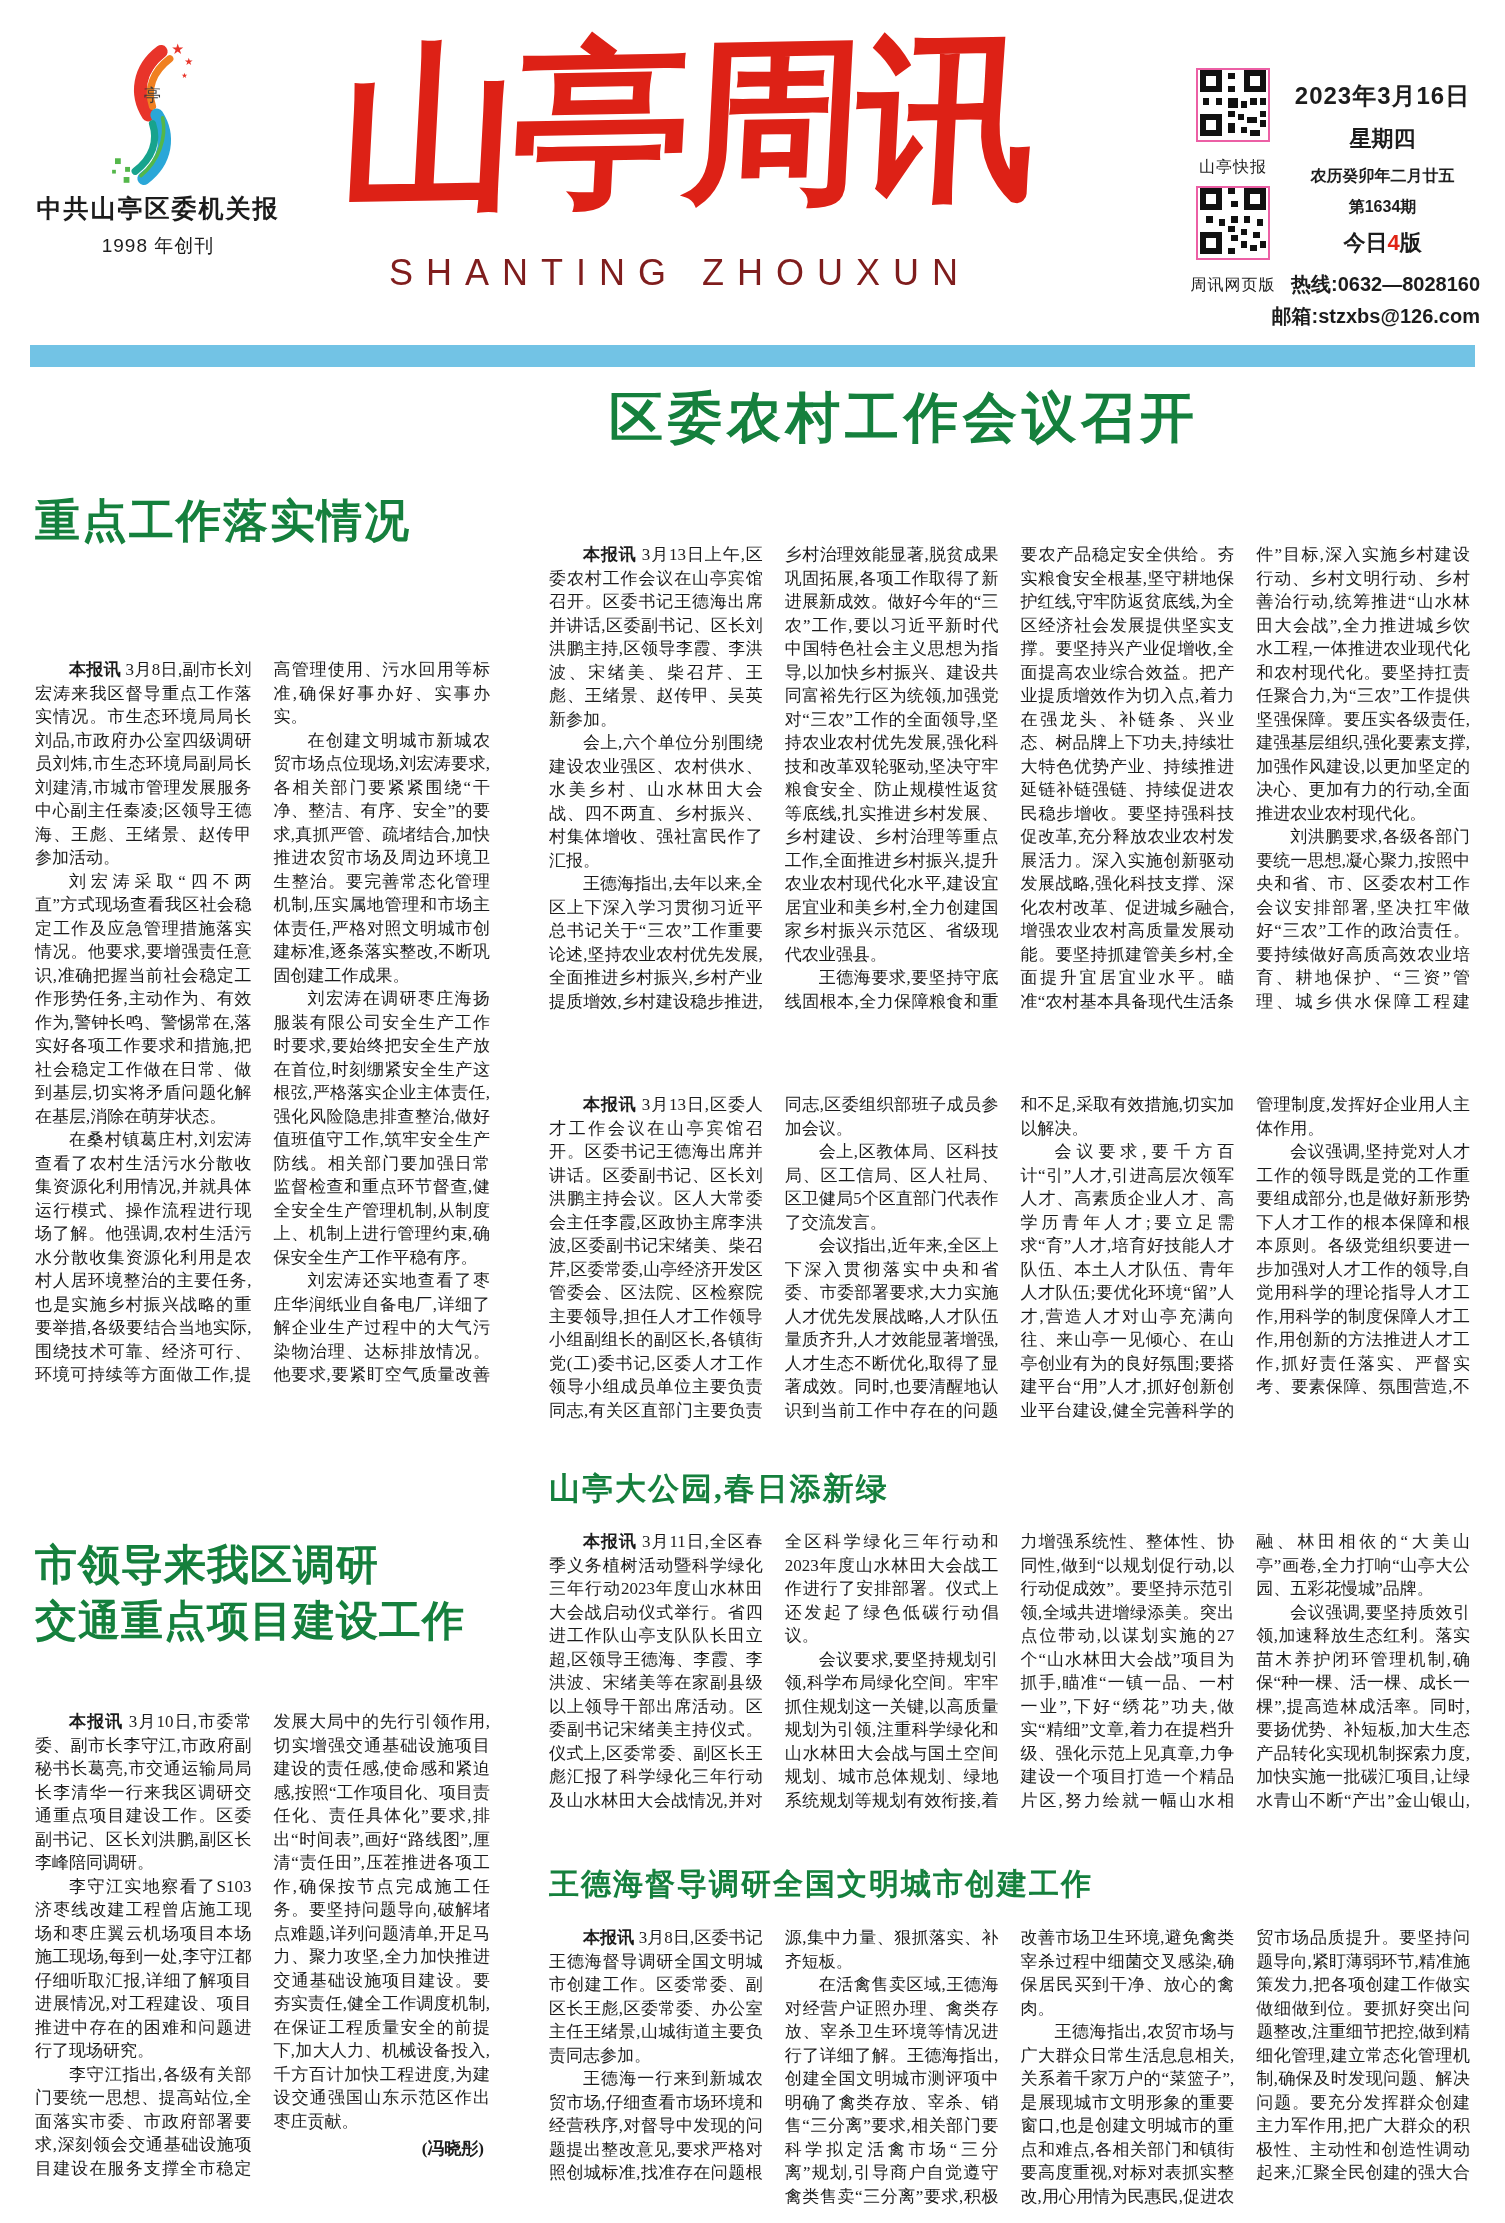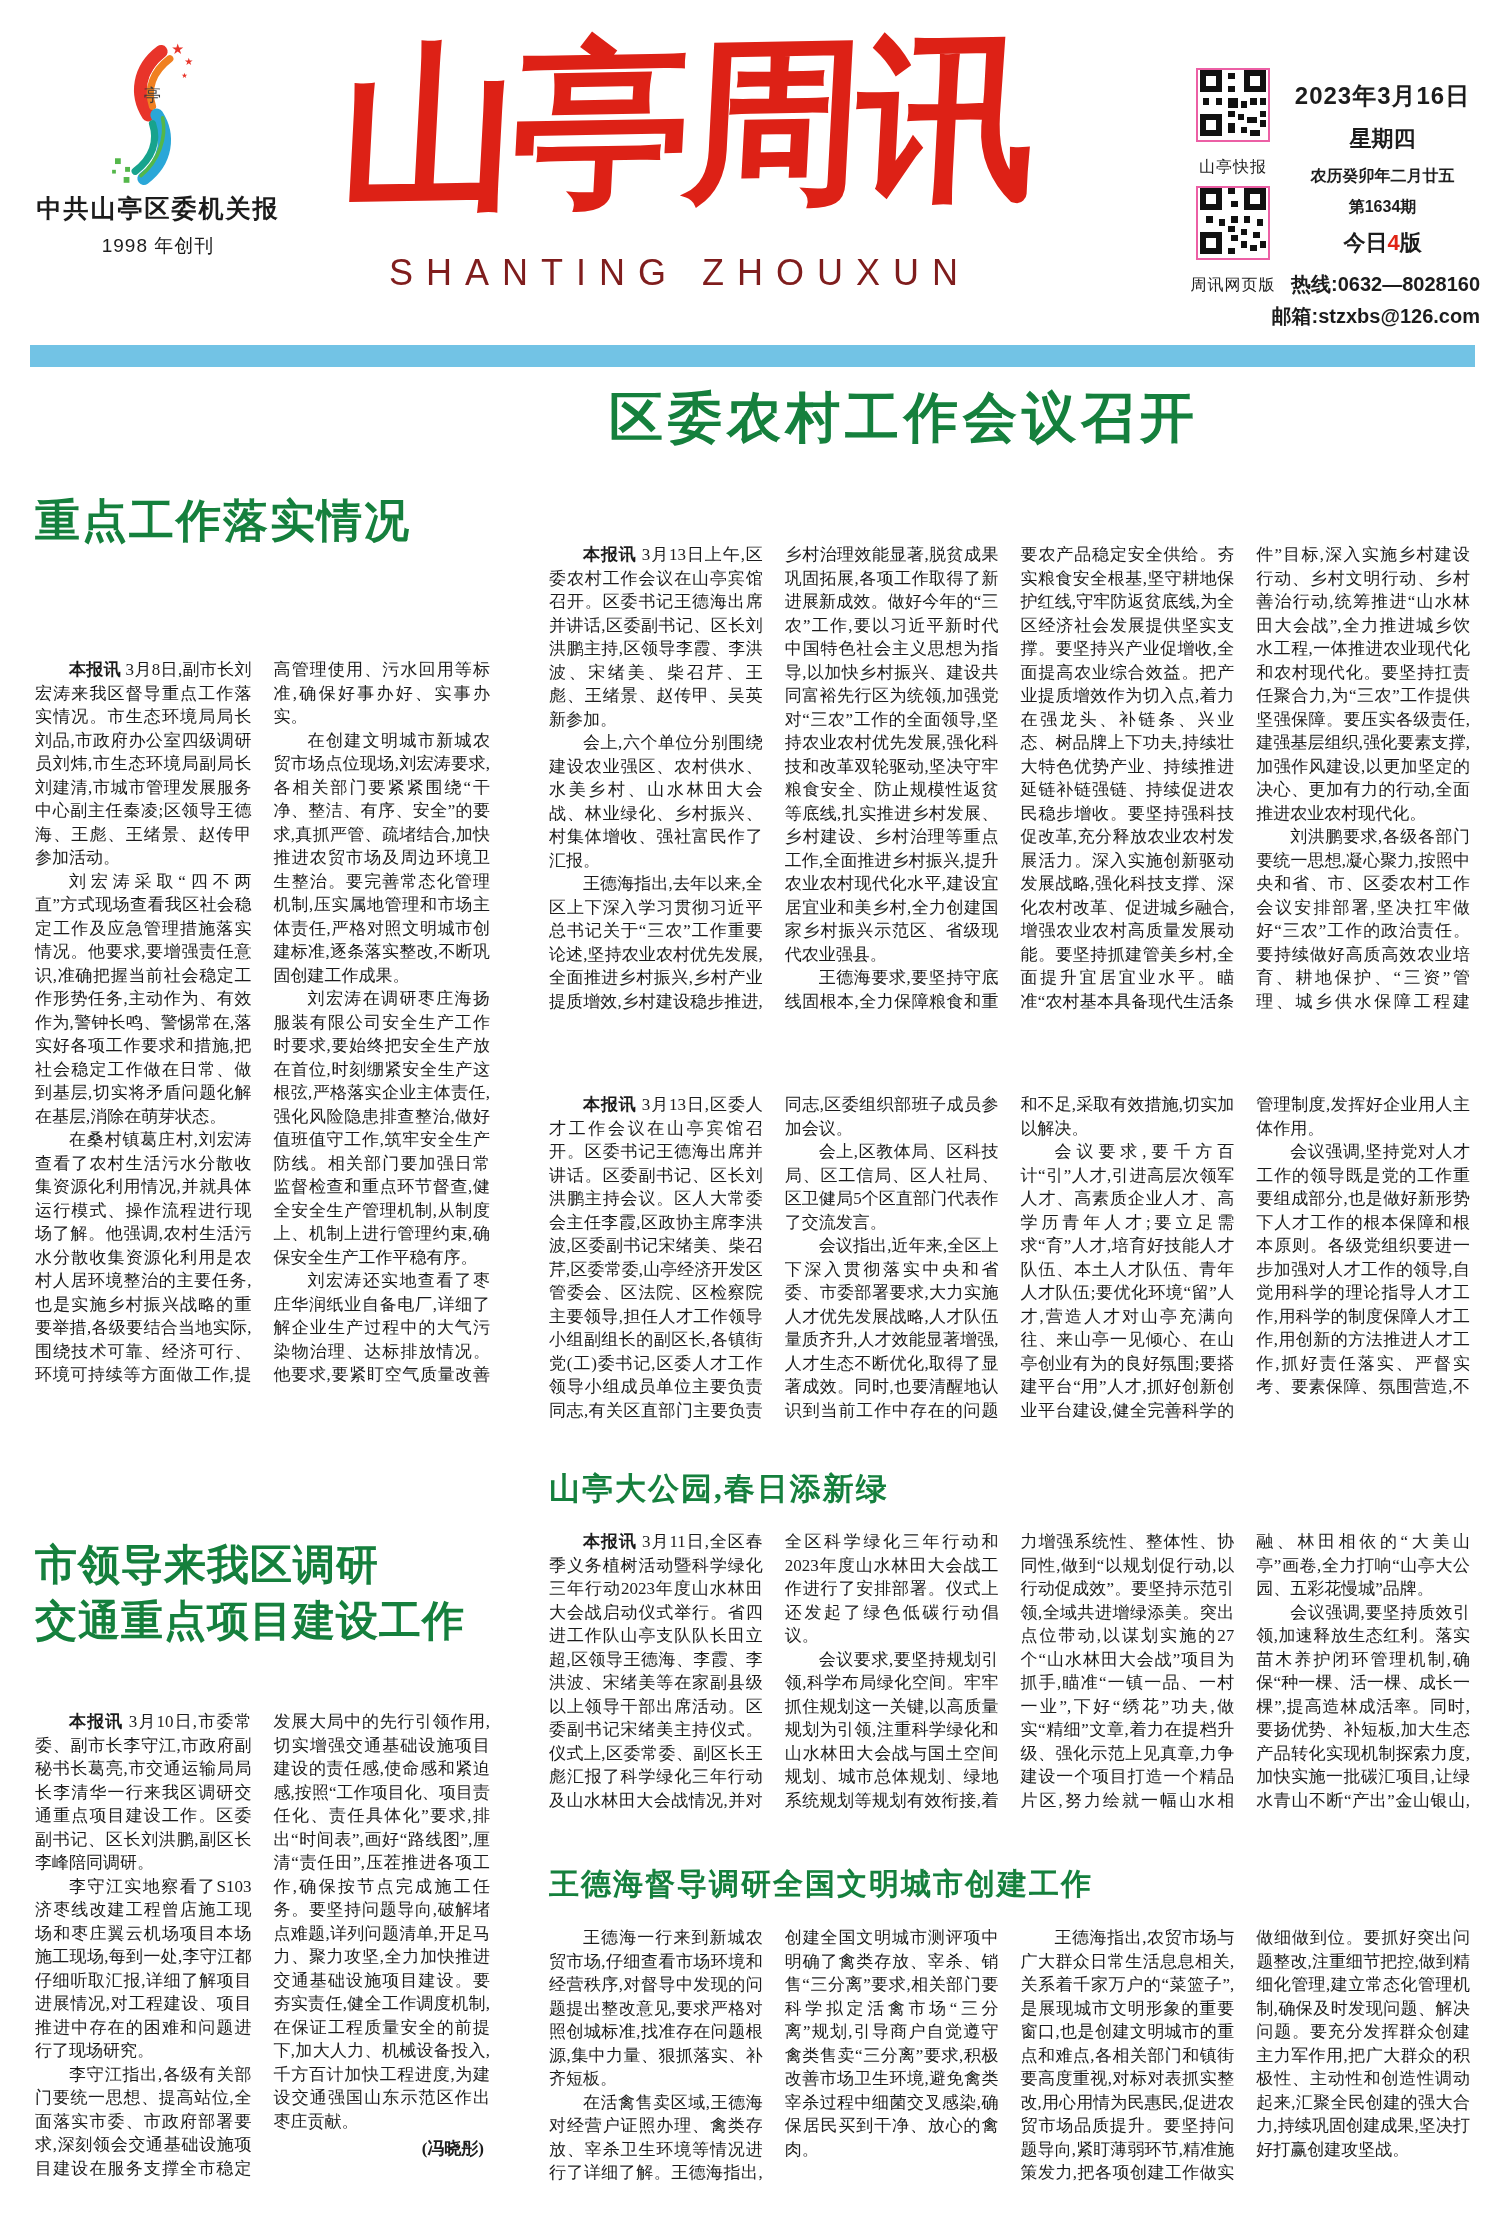--- a/index.html
+++ b/index.html
@@ -155,21 +155,21 @@
   <div class="contact">
     <div>热线:0632—8028160</div>
     <div>邮箱:stzxbs@126.com</div>
   </div>
 
   <div class="blue-bar"></div>
 
   <div class="headline" id="rural-headline">区委农村工作会议召开</div>
   <div class="body-cols" id="rural-body">
       <p><b>本报讯</b> 3月13日上午,区委农村工作会议在山亭宾馆召开。区委书记王德海出席并讲话,区委副书记、区长刘洪鹏主持,区领导李霞、李洪波、宋绪美、柴召芹、王彪、王绪景、赵传甲、吴英新参加。</p>
-      <p>会上,六个单位分别围绕建设农业强区、农村供水、水美乡村、山水林田大会战、林业绿化、乡村振兴、村集体增收、强社富民作了汇报。</p>
+      <p>会上,六个单位分别围绕建设农业强区、农村供水、水美乡村、山水林田大会战、四不两直、乡村振兴、村集体增收、强社富民作了汇报。</p>
       <p>王德海指出,去年以来,全区上下深入学习贯彻习近平总书记关于“三农”工作重要论述,坚持农业农村优先发展,全面推进乡村振兴,乡村产业提质增效,乡村建设稳步推进,乡村治理效能显著,脱贫成果巩固拓展,各项工作取得了新进展新成效。做好今年的“三农”工作,要以习近平新时代中国特色社会主义思想为指导,以加快乡村振兴、建设共同富裕先行区为统领,加强党对“三农”工作的全面领导,坚持农业农村优先发展,强化科技和改革双轮驱动,坚决守牢粮食安全、防止规模性返贫等底线,扎实推进乡村发展、乡村建设、乡村治理等重点工作,全面推进乡村振兴,提升农业农村现代化水平,建设宜居宜业和美乡村,全力创建国家乡村振兴示范区、省级现代农业强县。</p>
       <p>王德海要求,要坚持守底线固根本,全力保障粮食和重要农产品稳定安全供给。夯实粮食安全根基,坚守耕地保护红线,守牢防返贫底线,为全区经济社会发展提供坚实支撑。要坚持兴产业促增收,全面提高农业综合效益。把产业提质增效作为切入点,着力在强龙头、补链条、兴业态、树品牌上下功夫,持续壮大特色优势产业、持续推进延链补链强链、持续促进农民稳步增收。要坚持强科技促改革,充分释放农业农村发展活力。深入实施创新驱动发展战略,强化科技支撑、深化农村改革、促进城乡融合,增强农业农村高质量发展动能。要坚持抓建管美乡村,全面提升宜居宜业水平。瞄准“农村基本具备现代生活条件”目标,深入实施乡村建设行动、乡村文明行动、乡村善治行动,统筹推进“山水林田大会战”,全力推进城乡饮水工程,一体推进农业现代化和农村现代化。要坚持扛责任聚合力,为“三农”工作提供坚强保障。要压实各级责任,建强基层组织,强化要素支撑,加强作风建设,以更加坚定的决心、更加有力的行动,全面推进农业农村现代化。</p>
       <p>刘洪鹏要求,各级各部门要统一思想,凝心聚力,按照中央和省、市、区委农村工作会议安排部署,坚决扛牢做好“三农”工作的政治责任。要持续做好高质高效农业培育、耕地保护、“三资”管理、城乡供水保障工程建设、全国传统村落集中连片保护利用示范项目实施等重点工作,挖潜增效、强基固本,打造亮点、培育特色,奋力谱写山亭发展新篇章!</p>
     </div>
 
   <div class="headline" id="dudao-title">
     <div>重点工作落实情况</div>
   </div>
   <div class="body-cols" id="dudao-body">
       <p><b>本报讯</b> 3月8日,副市长刘宏涛来我区督导重点工作落实情况。市生态环境局局长刘品,市政府办公室四级调研员刘炜,市生态环境局副局长刘建清,市城市管理发展服务中心副主任秦凌;区领导王德海、王彪、王绪景、赵传甲参加活动。</p>
@@ -201,18 +201,19 @@
   </div>
   <div class="body-cols" id="jiaotong-body">
       <p><b>本报讯</b> 3月10日,市委常委、副市长李守江,市政府副秘书长葛亮,市交通运输局局长李清华一行来我区调研交通重点项目建设工作。区委副书记、区长刘洪鹏,副区长李峰陪同调研。</p>
       <p>李守江实地察看了S103济枣线改建工程曾店施工现场和枣庄翼云机场项目本场施工现场,每到一处,李守江都仔细听取汇报,详细了解项目进展情况,对工程建设、项目推进中存在的困难和问题进行了现场研究。</p>
       <p>李守江指出,各级有关部门要统一思想、提高站位,全面落实市委、市政府部署要求,深刻领会交通基础设施项目建设在服务支撑全市稳定发展大局中的先行引领作用,切实增强交通基础设施项目建设的责任感,使命感和紧迫感,按照“工作项目化、项目责任化、责任具体化”要求,排出“时间表”,画好“路线图”,厘清“责任田”,压茬推进各项工作,确保按节点完成施工任务。要坚持问题导向,破解堵点难题,详列问题清单,开足马力、聚力攻坚,全力加快推进交通基础设施项目建设。要夯实责任,健全工作调度机制,在保证工程质量安全的前提下,加大人力、机械设备投入,千方百计加快工程进度,为建设交通强国山东示范区作出枣庄贡献。</p>
       <p class="sig">(冯晓彤)</p>
     </div>
 
   <div class="headline" id="wenming-headline">王德海督导调研全国文明城市创建工作</div>
   <div class="body-cols" id="wenming-body">
+      <p><b>本报讯</b> 3月8日,区委书记王德海督导调研全国文明城市创建工作。区委常委、副区长王彪,区委常委、办公室主任王绪景,山城街道主要负责同志参加。</p>
       <p>王德海一行来到新城农贸市场,仔细查看市场环境和经营秩序,对督导中发现的问题提出整改意见,要求严格对照创城标准,找准存在问题根源,集中力量、狠抓落实、补齐短板。</p>
       <p>在活禽售卖区域,王德海对经营户证照办理、禽类存放、宰杀卫生环境等情况进行了详细了解。王德海指出,创建全国文明城市测评项中明确了禽类存放、宰杀、销售“三分离”要求,相关部门要科学拟定活禽市场“三分离”规划,引导商户自觉遵守禽类售卖“三分离”要求,积极改善市场卫生环境,避免禽类宰杀过程中细菌交叉感染,确保居民买到干净、放心的禽肉。</p>
       <p>王德海指出,农贸市场与广大群众日常生活息息相关,关系着千家万户的“菜篮子”,是展现城市文明形象的重要窗口,也是创建文明城市的重点和难点,各相关部门和镇街要高度重视,对标对表抓实整改,用心用情为民惠民,促进农贸市场品质提升。要坚持问题导向,紧盯薄弱环节,精准施策发力,把各项创建工作做实做细做到位。要抓好突出问题整改,注重细节把控,做到精细化管理,建立常态化管理机制,确保及时发现问题、解决问题。要充分发挥群众创建主力军作用,把广大群众的积极性、主动性和创造性调动起来,汇聚全民创建的强大合力,持续巩固创建成果,坚决打好打赢创建攻坚战。</p>
     </div>
 
 </div>
 
 </body></html>

